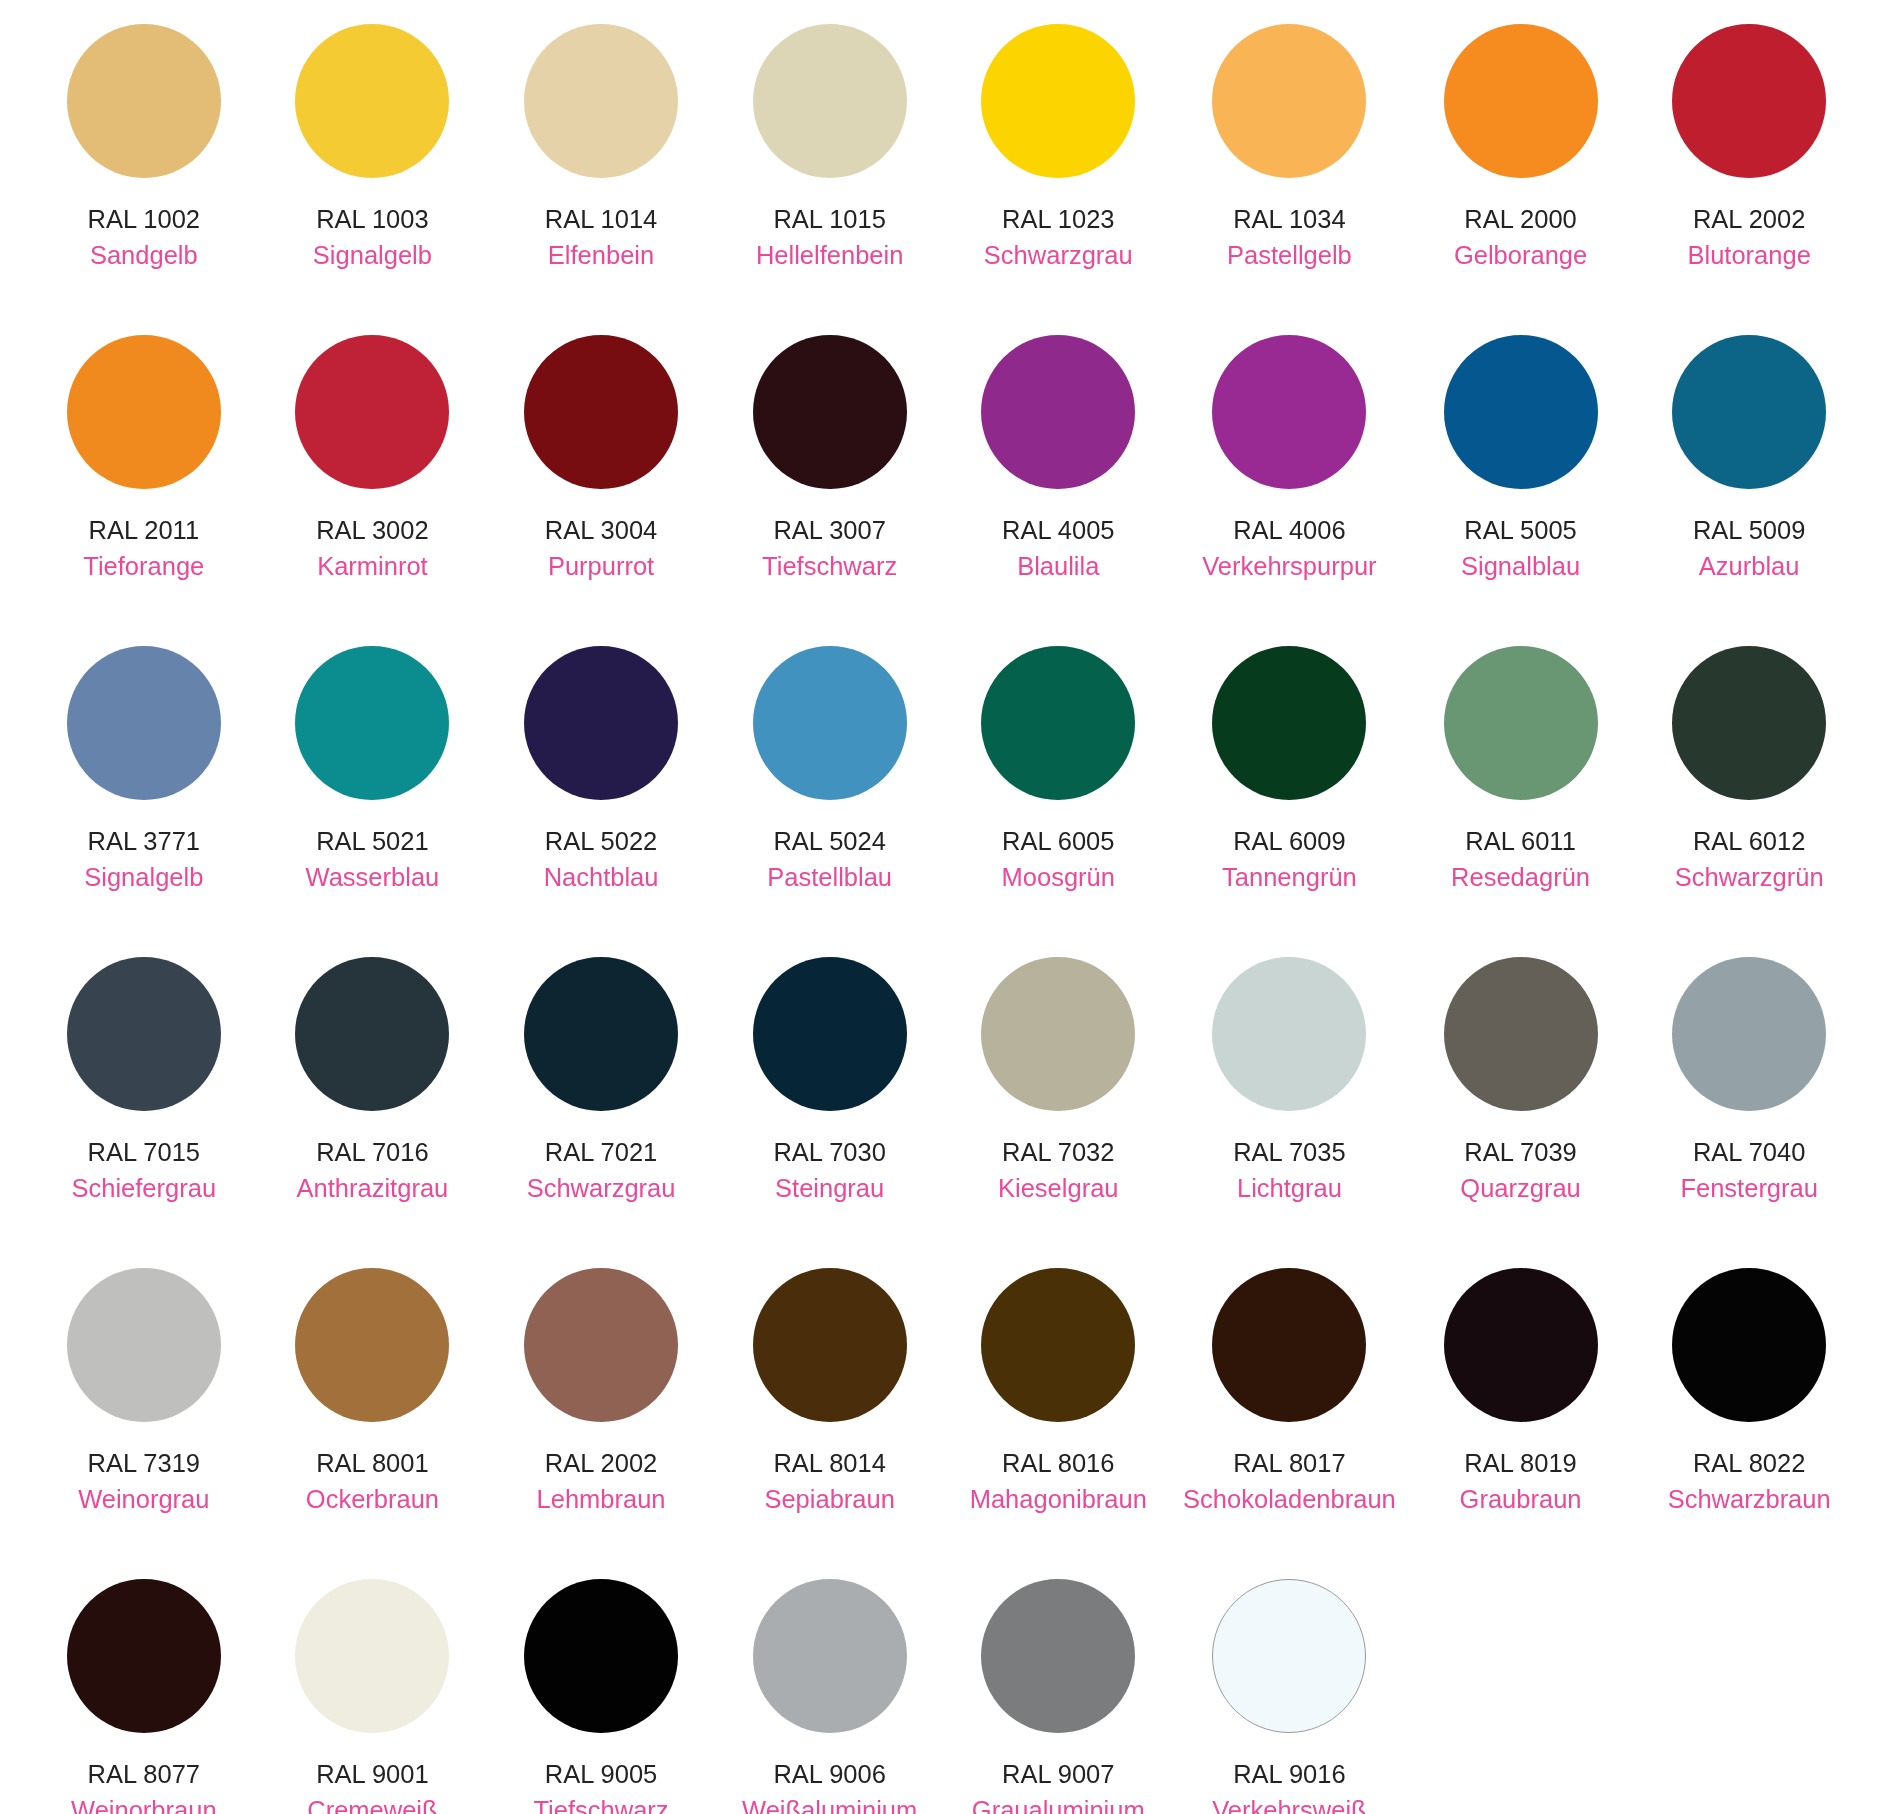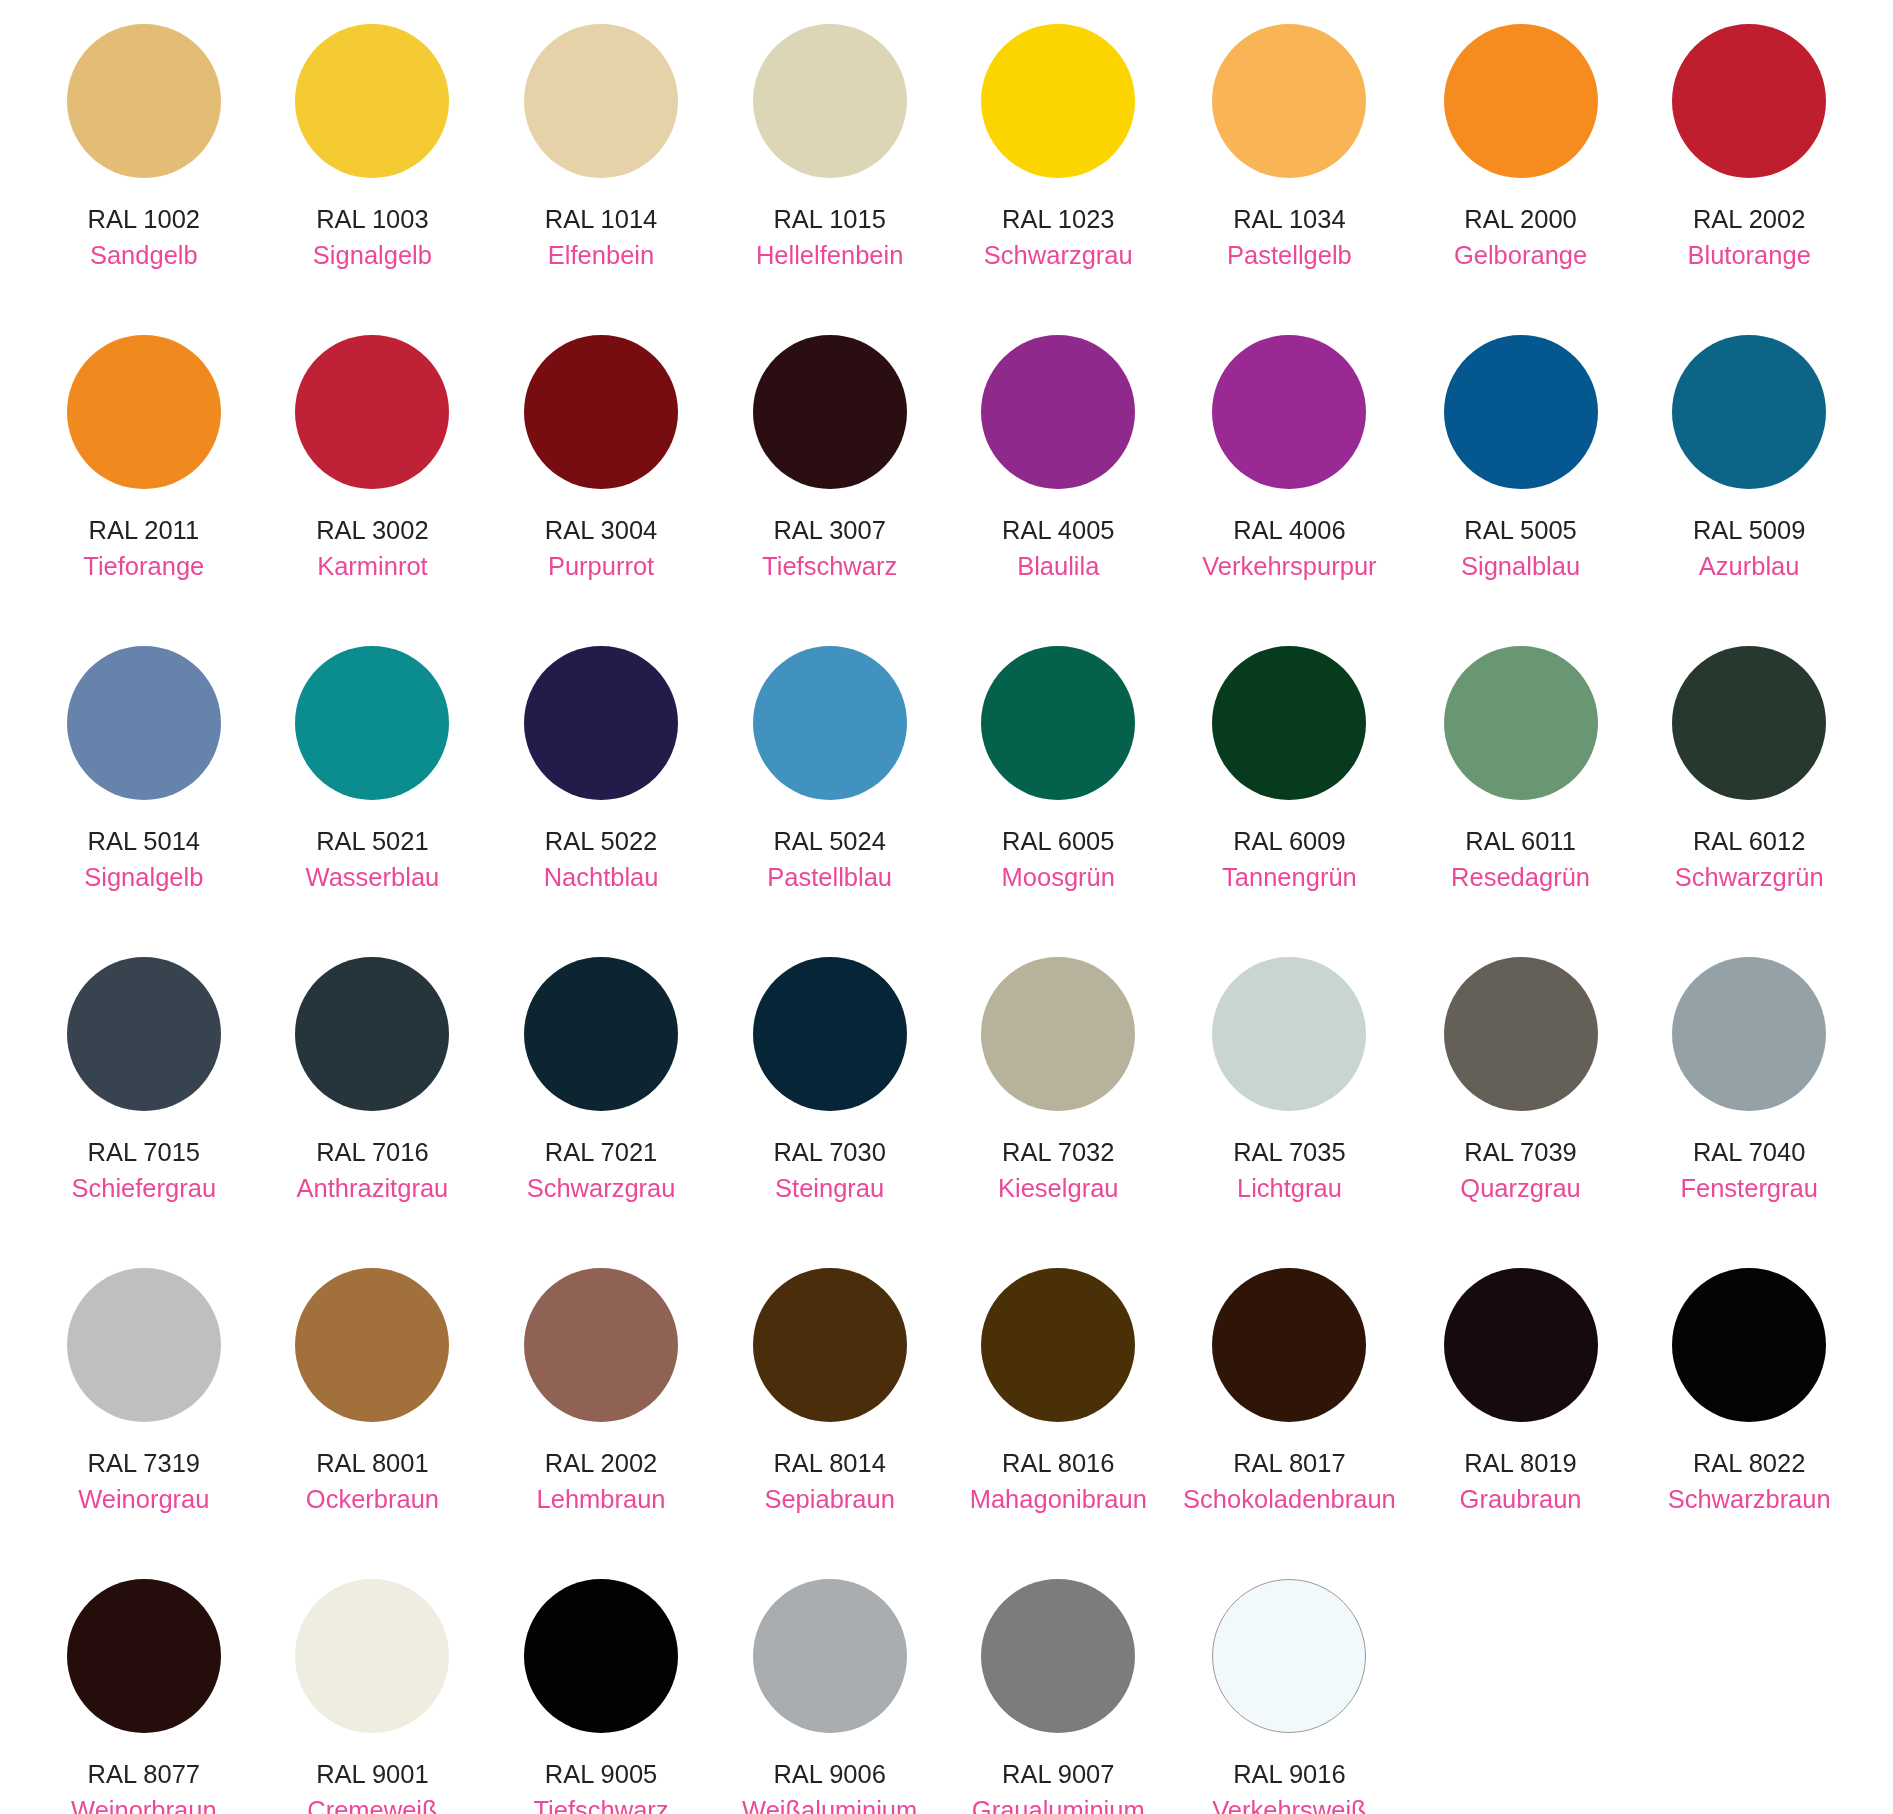--- a/index.html
+++ b/index.html
@@ -169,21 +169,21 @@
     <div class="swatch-cell">
       <div class="swatch-dot" style="background: rgb(12, 100, 134);"></div>
       <div class="swatch-labels">
         <div class="swatch-code">RAL 5009</div>
         <div class="swatch-name">Azurblau</div>
       </div>
     </div>
     <div class="swatch-cell">
       <div class="swatch-dot" style="background: rgb(102, 131, 171);"></div>
       <div class="swatch-labels">
-        <div class="swatch-code">RAL 5014</div>
+        <div class="swatch-code">RAL 3771</div>
         <div class="swatch-name">Signalgelb</div>
       </div>
     </div>
     <div class="swatch-cell">
       <div class="swatch-dot" style="background: rgb(11, 140, 143);"></div>
       <div class="swatch-labels">
         <div class="swatch-code">RAL 5021</div>
         <div class="swatch-name">Wasserblau</div>
       </div>
     </div>

